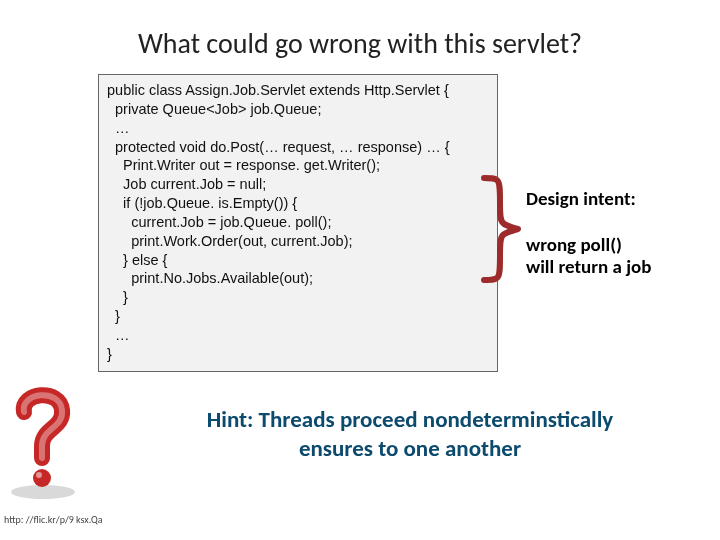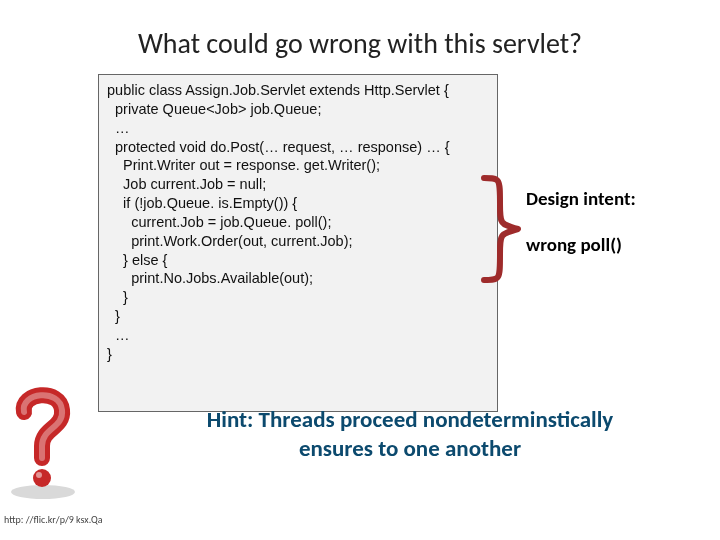--- a/index.html
+++ b/index.html
@@ -16,21 +16,21 @@
     color: #222;
     text-align: center;
     padding-top: 26px;
     font-weight: 400;
   }
   .code-box {
     position: absolute;
     top: 74px;
     left: 98px;
     width: 400px;
-    height: 338px;
+    height: 298px;
     background: #f2f2f2;
     border: 1.5px solid #666;
     padding: 6px 8px 6px 8px;
     font-family: Arial, Helvetica, sans-serif;
     font-size: 14.5px;
     line-height: 1.3;
     color: #111;
     white-space: pre;
     overflow: hidden;
   }
@@ -102,20 +102,21 @@
 <div class="brace">
   <svg width="50" height="110" viewBox="0 0 50 110">
     <path d="M6 4 C 22 4, 22 4, 22 30 C 22 50, 22 50, 40 55 C 22 60, 22 60, 22 80 C 22 106, 22 106, 6 106" fill="none" stroke="#9e2b2b" stroke-width="6" stroke-linecap="round" stroke-linejoin="round"></path>
   </svg>
 </div>
 
 <div class="annotation">
   <b>Design intent:</b><br>
   <br>
   <b><span>wrong </span><span>poll()</span></b><br>
+  <b><span>will return a job</span></b>
 </div>
 
 <div class="hint">
   <span>Hint: Threads proceed nondeterminstically</span><br>
   <span>ensures to one another</span>
 </div>
 
 <div class="qmark">
   <svg width="82" height="120" viewBox="0 0 82 120">
     <ellipse cx="41" cy="110" rx="32" ry="7" fill="#d9d9d9"></ellipse>

